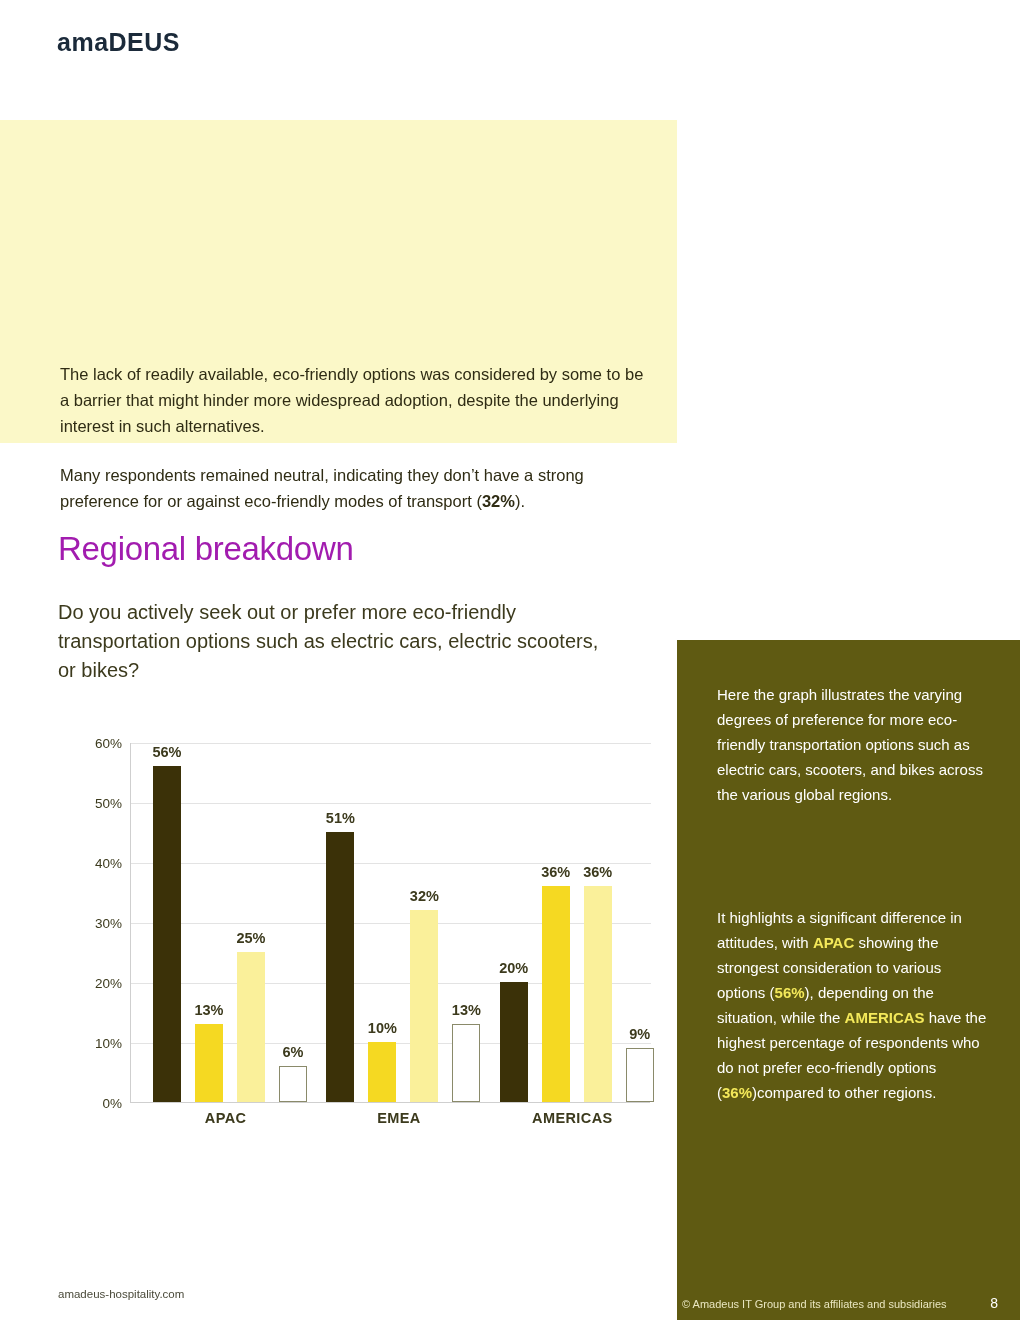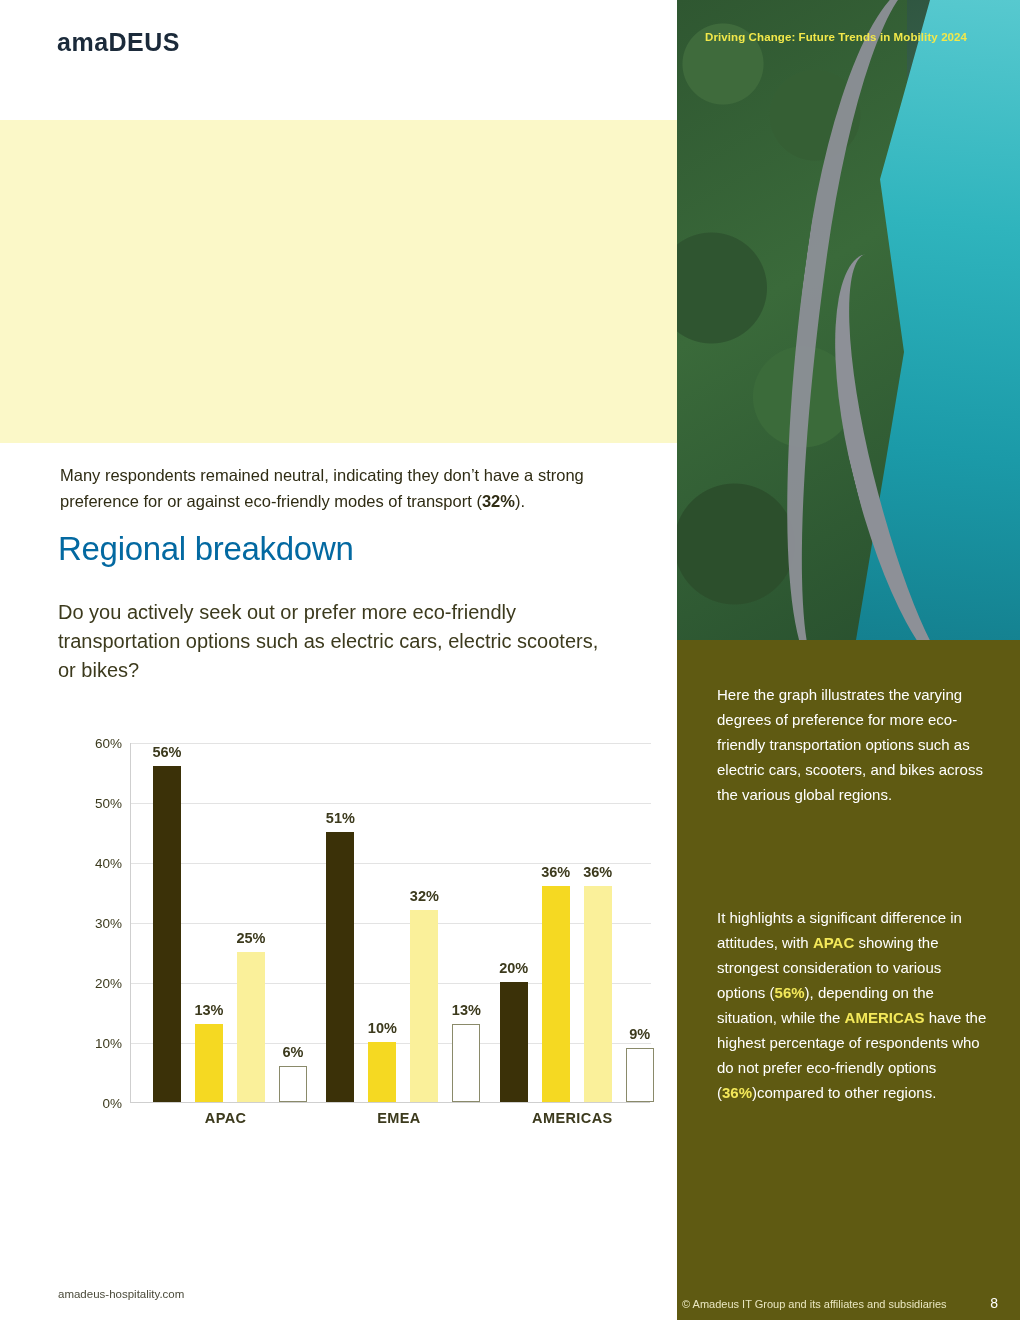--- a/index.html
+++ b/index.html
@@ -28,21 +28,21 @@
     position: absolute; left: 60px; width: 590px;
     font-size: 16.5px; line-height: 26px; color: #2f2c14;
   }
   .yellow-band p b { font-weight: bold; }
   .p1 { top: 140px; }
   .p2 { top: 241px; }
   .p3 { top: 342px; }
 
   .section-title {
     position: absolute; left: 58px; top: 530px;
-    font-size: 33px; color: #0369a1; font-weight: 400;
+    font-size: 33px; color: #a21caf; font-weight: 400;
     letter-spacing: -0.3px;
   }
   .section-question {
     position: absolute; left: 58px; top: 598px; width: 560px;
     font-size: 20px; line-height: 29px; color: #3c3a1d;
   }
 
   
   .chart-area { position: absolute; left: 58px; top: 735px; width: 600px; height: 375px; }
   .plot {
@@ -151,20 +151,21 @@
 
 <div class="page">
 
   <div class="left">
 
     <div class="logo">
       <span>amaDEUS</span>
     </div>
 
     <div class="yellow-band">
+      <p class="p2">The lack of readily available, eco-friendly options was considered by some to be a barrier that might hinder more widespread adoption, despite the underlying interest in such alternatives.</p>
       <p class="p3"><span>Many respondents remained neutral, indicating they don’t have a strong preference for or against eco-friendly modes of transport (</span><b>32%</b><span>).</span></p>
     </div>
 
     <div class="section-title">Regional breakdown</div>
     <div class="section-question">Do you actively seek out or prefer more eco-friendly transportation options such as electric cars, electric scooters, or bikes?</div>
 
     <div class="chart-area">
       <div class="ylabel-wrap" id="yaxis">
           <div class="ylabel" style="top: 368px;">0%</div>
           <div class="ylabel" style="top: 308px;">10%</div>
@@ -239,27 +240,20 @@
             <div class="grp-label" style="left: -15.3333px;">AMERICAS</div>
           </div>
         </div>
     </div>
 
 
     <div class="footer-left">amadeus-hospitality.com</div>
   </div>
 
   <div class="right">
-    <div class="photo">
-      <div class="forest"></div>
-      <div class="water"></div>
-      <div class="road"></div>
-      <div class="road2"></div>
-      <div class="photo-caption">Driving Change: Future Trends in Mobility 2024</div>
-    </div>
 
     <div class="olive">
       <p class="o1">Here the graph illustrates the varying degrees of preference for more eco-friendly transportation options such as electric cars, scooters, and bikes across the various global regions.</p>
       <p class="o2">
         <span>It highlights a significant difference in attitudes, with </span><b>APAC</b><span> showing the strongest consideration to various options (</span><b>56%</b><span>), depending on the situation, while the </span><b>AMERICAS</b><span> have the highest percentage of respondents who do not prefer eco-friendly options (</span><b>36%</b><span>)compared to other regions.</span>
       </p>
 
       <div class="footer-right">
         <span class="copy">© Amadeus IT Group and its affiliates and subsidiaries</span>
         <span class="pagenum">8</span>

